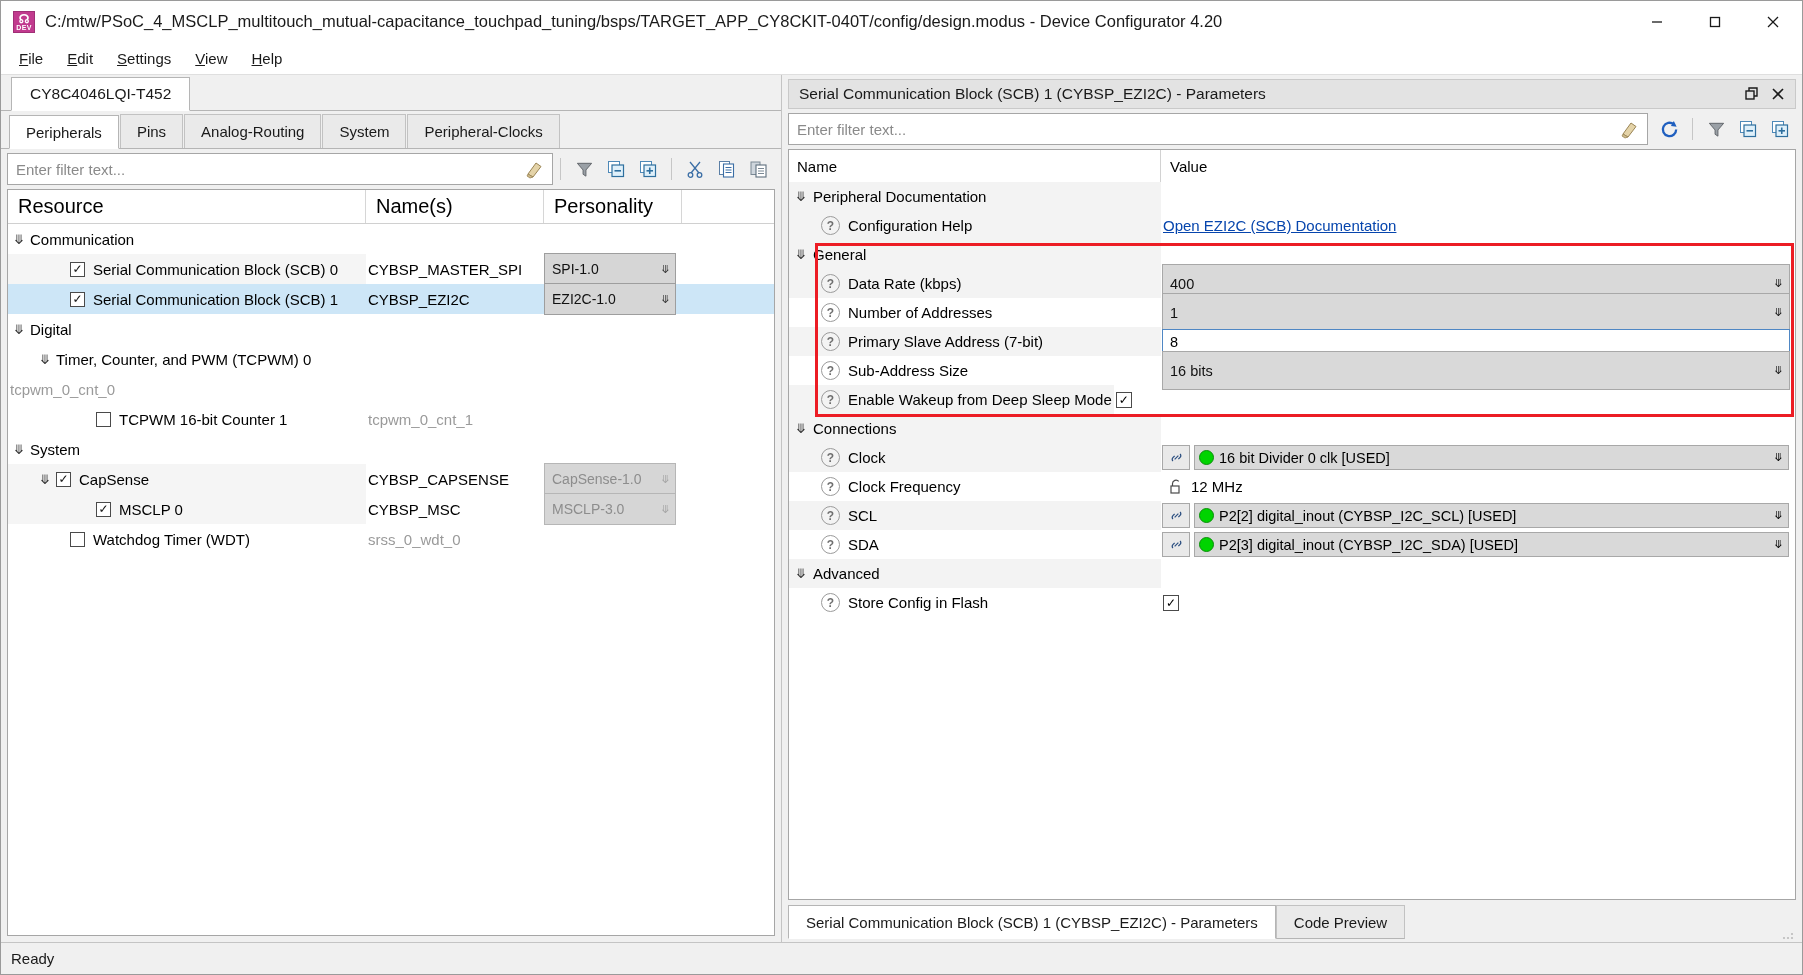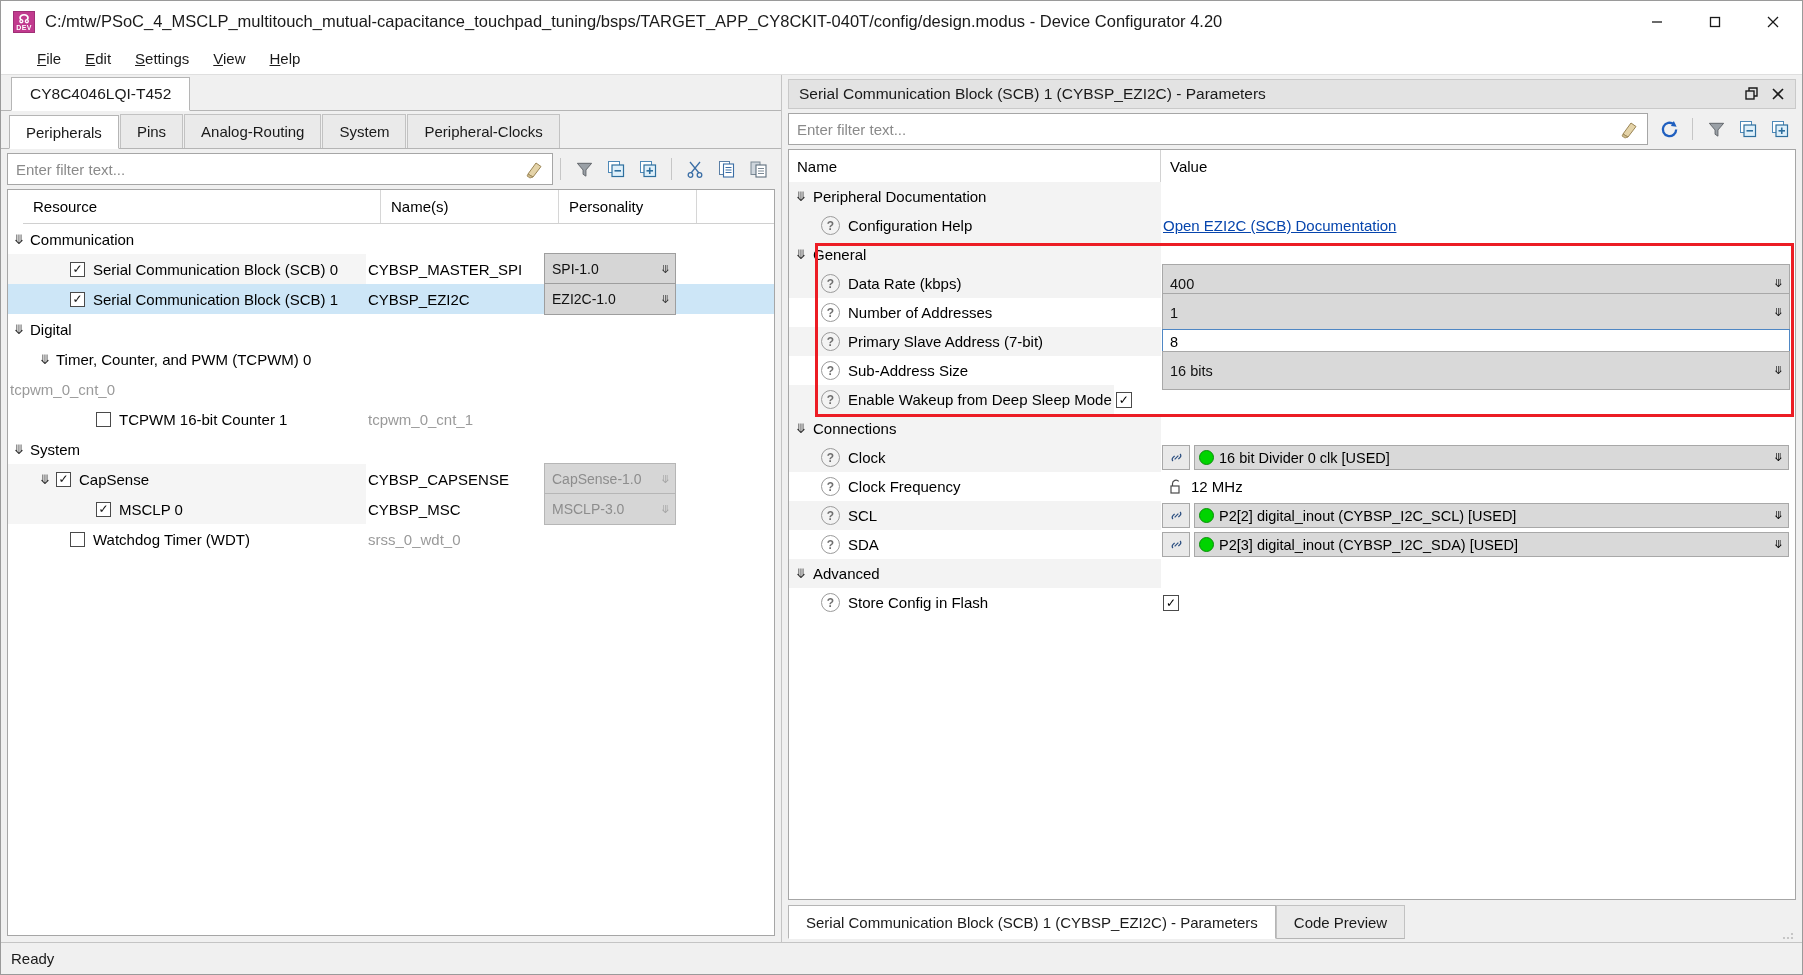--- a/index.html
+++ b/index.html
@@ -51,21 +51,21 @@
   .win-btn {
     width: 58px; height: 42px; display: flex; align-items: center; justify-content: center;
     color: #1a1a1a;
   }
 
   
   .menubar {
     height: 32px; flex: 0 0 32px;
     background: #ffffff;
     display: flex; align-items: center;
-    padding-left: 24px;
+    padding-left: 6px;
     border-bottom: 1px solid #dfdfdf;
   }
   .menu-item {
     padding: 4px 12px; font-size: 15px; color: #1a1a1a; white-space: nowrap;
   }
   .menu-item u { text-decoration: underline; }
 
   
   .body {
     flex: 1 1 auto; display: flex; min-height: 0;
@@ -142,22 +142,21 @@
 
   
   .tree-wrap {
     flex: 1 1 auto; margin: 0 6px 6px 6px; min-height: 0;
     background: #ffffff; border: 1px solid #a6a6a6;
     display: flex; flex-direction: column; overflow: hidden;
   }
   .tree-head {
     height: 34px; flex: 0 0 34px; display: flex;
     background: #ffffff; border-bottom: 1px solid #d0d0d0;
-    font-size: 15px;
-    margin-left: 15px;
+    font-size: 20px;
   }
   .th { display: flex; align-items: center; padding-left: 10px; border-right: 1px solid #d6d6d6; }
   .th.c1 { width: 358px; flex: 0 0 358px; }
   .th.c2 { width: 178px; flex: 0 0 178px; }
   .th.c3 { width: 138px; flex: 0 0 138px; }
   .th.c4 { flex: 1 1 auto; border-right: none; }
   .tree-body { flex: 1 1 auto; overflow: hidden; }
   .trow { height: 30px; display: flex; align-items: center; font-size: 15px; }
   .trow.sel { background: #cde6f7; }
   .cell-res { width: 358px; flex: 0 0 358px; display: flex; align-items: center; height: 30px; }

